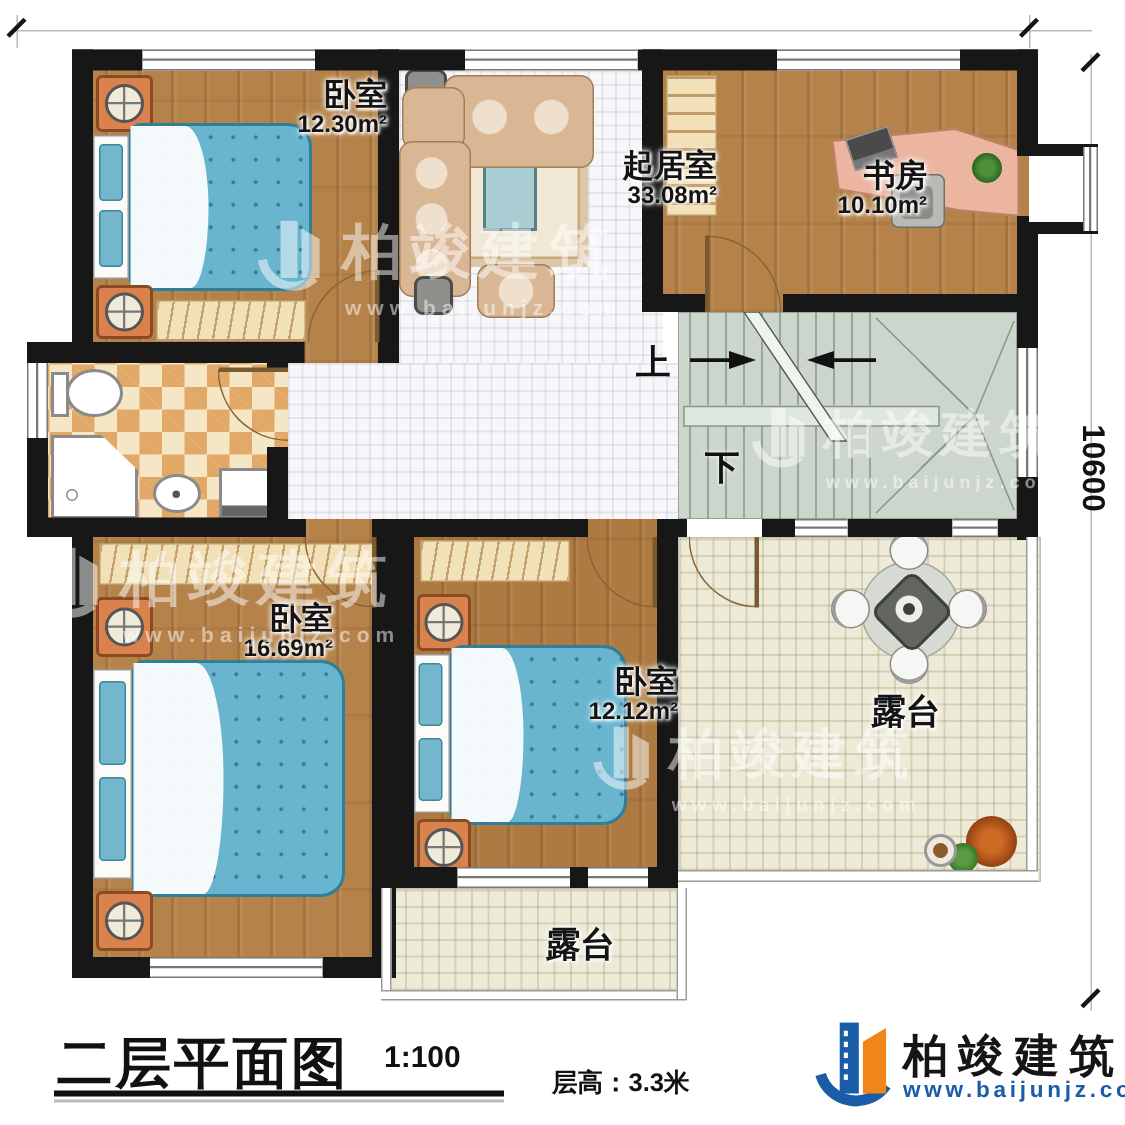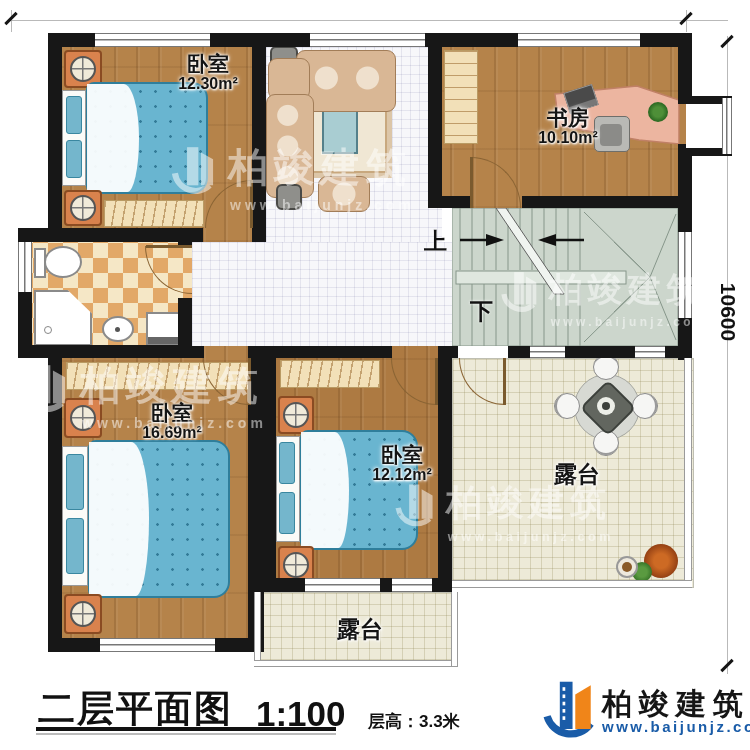--- a/index.html
+++ b/index.html
@@ -46,31 +46,31 @@
   .matt{position:absolute;background-color:#69b5d0;border:2px solid #2f7e9b;border-radius:8px 16px 16px 8px;box-sizing:border-box;
         background-image:radial-gradient(rgba(15,85,115,.6) 1.2px,transparent 1.5px);background-size:15px 15px;}
   .sheet{position:absolute;background:#fff;opacity:.93;border-radius:0 60% 45% 0/0 100% 100% 0;}
   .sofa{position:absolute;background:#d9b795;border:1.5px solid #a27d58;border-radius:9px;box-sizing:border-box;}
   .spk{position:absolute;background:#8f8f8b;border:2px solid #4a4a47;border-radius:6px;box-sizing:border-box;}
   .rug{position:absolute;background:#f0e7d4;border:5px solid #dcc6a8;box-shadow:inset 0 0 0 2px #c8a87e;box-sizing:border-box;}
   .ctable{position:absolute;background:#a9cdd2;border:2px solid #55808a;box-sizing:border-box;}
   .chair{position:absolute;background:#f6f6f4;border:1.5px solid #8a8a8a;border-radius:50%;
          box-shadow:inset 0 3px 0 -1px #9a9a9a;box-sizing:border-box;}
   .white-fix{position:absolute;background:#fff;border:2px solid #8a8a8a;box-sizing:border-box;}
-  .rlabel{position:absolute;text-align:center;color:#141414;line-height:1.1;
+  .rlabel{position:absolute;text-align:right;color:#141414;line-height:1.1;
           text-shadow:0 0 3px #fff,0 0 5px #fff,1px 1px 2px #fff;}
   .rname{font-size:21px;font-weight:bold;}
   .rarea{font-size:16px;font-weight:bold;}
   .stairword{position:absolute;font-size:23px;font-weight:bold;color:#111;text-shadow:0 0 3px #fff;}
   .wm{position:absolute;opacity:.5;color:#fff;pointer-events:none;}
   .wm-row{display:flex;align-items:center;gap:8px;}
   .wm-name{font-size:40px;font-weight:bold;letter-spacing:6px;}
   .wm-url{font-size:14px;font-weight:bold;letter-spacing:4px;margin-top:2px;margin-left:62px;}
   .tb-title{position:absolute;font-size:37px;font-weight:bold;color:#111;letter-spacing:2px;}
-  .tb-scale{position:absolute;font-size:35px;font-weight:bold;color:#111;}
+  .tb-scale{position:absolute;font-size:20px;font-weight:bold;color:#111;}
   .tb-info{position:absolute;font-size:17px;font-weight:bold;color:#111;}
   .brand-name{position:absolute;font-size:30px;font-weight:bold;color:#151515;letter-spacing:7px;white-space:nowrap;}
   .brand-url{position:absolute;font-size:15px;font-weight:bold;color:#1a5ca8;letter-spacing:2.5px;white-space:nowrap;}
 </style>
 </head>
 <body>
 
 <div id="canvas">
 
   <div class="dimline" style="left:10px;top:20px;width:718px;height:1px"></div>
@@ -280,20 +280,24 @@
   <div class="rail-v" style="left:684px;top:358px;width:8px;height:228px"></div>
   <div class="rail-h" style="left:452px;top:580px;width:240px;height:8px"></div>
   <div class="rail-v" style="left:254px;top:592px;width:7px;height:74px"></div>
   <div class="rail-h" style="left:254px;top:660px;width:204px;height:7px"></div>
   <div class="rail-v" style="left:451px;top:592px;width:7px;height:74px"></div>
 
   <div class="rlabel" style="left:158px;top:52px;width:100px">
     <div class="rname">卧室</div>
     <div class="rarea">12.30m²</div>
   </div>
+  <div class="rlabel" style="left:378px;top:99px;width:100px">
+    <div class="rname">起居室</div>
+    <div class="rarea">33.08m²</div>
+  </div>
   <div class="rlabel" style="left:518px;top:106px;width:100px">
     <div class="rname">书房</div>
     <div class="rarea">10.10m²</div>
   </div>
   <div class="rlabel" style="left:122px;top:401px;width:100px">
     <div class="rname">卧室</div>
     <div class="rarea">16.69m²</div>
   </div>
   <div class="rlabel" style="left:352px;top:443px;width:100px">
     <div class="rname">卧室</div>

